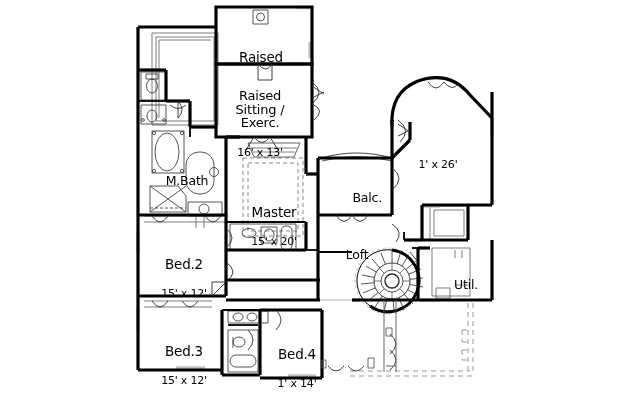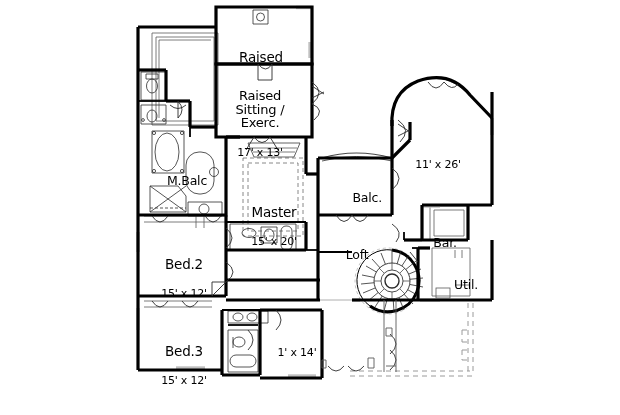--- a/index.html
+++ b/index.html
@@ -366,46 +366,42 @@
 
 <div class="room-label" style="left:221px; top:33px; width:80px;">
   <span class="rname">Raised</span>
   <span class="rdim"></span>
 </div>
 
 <div class="room-label multi" style="left:220px; top:72px; width:80px;">
   <span class="rname">Raised
 Sitting /
 Exerc.</span>
-  <span class="rdim">17' x 13'</span>
+  <span class="rdim">16' x 13'</span>
 </div>
 
 <div class="room-label small" style="left:152px; top:157px; width:70px;">
-  <span class="rname">M.Balc</span>
+  <span class="rname">M.Bath</span>
   <span class="rdim"></span>
 </div>
 
 <div class="room-label" style="left:236px; top:188px; width:76px;">
   <span class="rname">Master</span>
   <span class="rdim">15' x 20'</span>
 </div>
 
 <div class="room-label small" style="left:328px; top:174px; width:54px;text-align:right;">
   <span class="rname">Balc.</span>
   <span class="rdim"></span>
 </div>
 
 <div class="room-label" style="left:401px; top:142px; width:74px;">
-  <span class="rdim">11' x 26'</span>
-</div>
-
-<div class="room-label small" style="left:425px; top:219px; width:40px;">
-  <span class="rname">Bar.</span>
-  <span class="rdim"></span>
-</div>
+  <span class="rdim">1' x 26'</span>
+</div>
+
 
 <div class="room-label small" style="left:333px; top:231px; width:48px;">
   <span class="rname">Loft</span>
   <span class="rdim"></span>
 </div>
 
 <div class="room-label small" style="left:443px; top:261px; width:46px;">
   <span class="rname">Util.</span>
   <span class="rdim"></span>
 </div>
@@ -414,16 +410,17 @@
   <span class="rname">Bed.2</span>
   <span class="rdim">15' x 12'</span>
 </div>
 
 <div class="room-label" style="left:148px; top:327px; width:72px;">
   <span class="rname">Bed.3</span>
   <span class="rdim">15' x 12'</span>
 </div>
 
 <div class="room-label" style="left:261px; top:330px; width:72px;">
+  <span class="rname">Bed.4</span>
   <span class="rdim">1' x 14'</span>
 </div>
 
 </div>
 
 </body></html>

